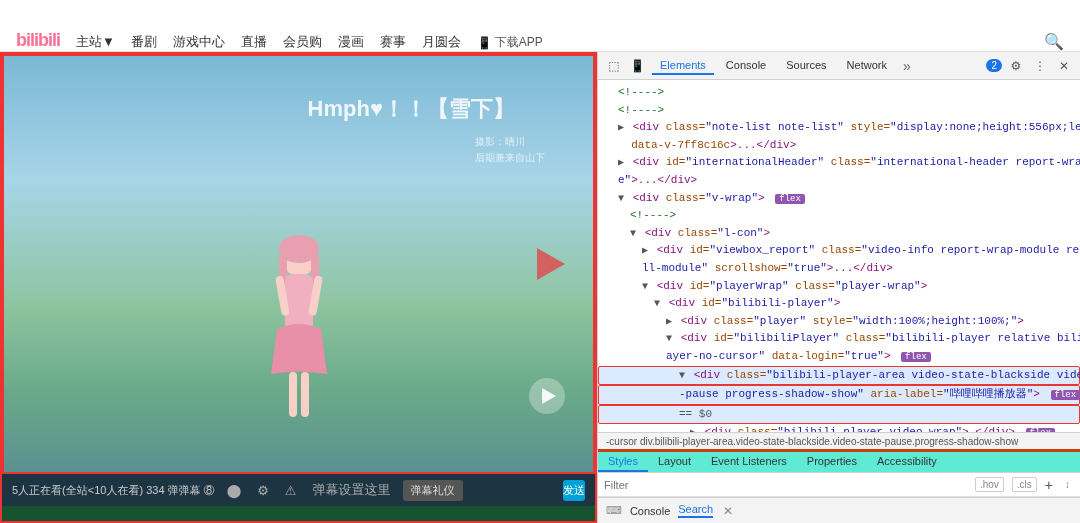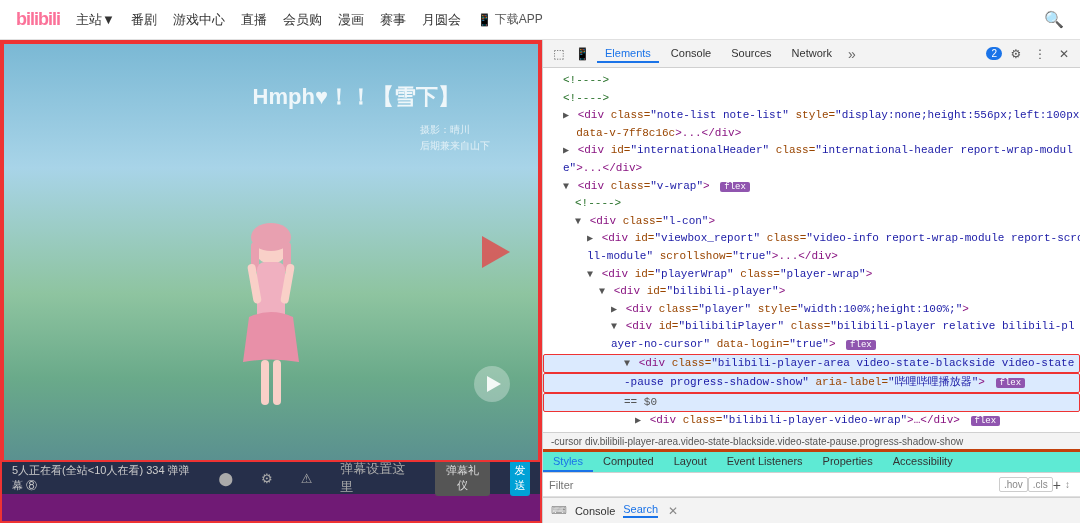--- a/index.html
+++ b/index.html
@@ -2,23 +2,23 @@
 <html><head>
   <meta charset="utf-8">
   <style>
     * { box-sizing: border-box; margin: 0; padding: 0; }
     body { font-family: Arial, sans-serif; font-size: 12px; background: #f4f4f4; width: 1080px; height: 523px; overflow: hidden; display: flex; flex-direction: column; }
 
     
     .top-nav {
       background: #fff;
       border-bottom: 1px solid #e0e0e0;
-      height: 40px;
-      display: flex;
-      align-items: center;
+      height: 52px;
+      display: flex;
+      align-items: flex-end;
       padding: 0 16px;
       gap: 16px;
       flex-shrink: 0;
     }
     .bilibili-logo {
       color: #fb7299;
       font-weight: bold;
       font-size: 18px;
       letter-spacing: -1px;
     }
@@ -44,22 +44,22 @@
 
     
     .main-layout {
       display: flex;
       flex: 1;
       overflow: hidden;
     }
 
     
     .video-area {
-      width: 542px;
-      background: #701a75;
+      width: 597px;
+      background: #14532d;
       position: relative;
       flex-shrink: 0;
       border: 2px solid #e33;
     }
 
     
     .video-player {
       width: 100%;
       height: 420px;
       background: linear-gradient(180deg, #7ab8d4 0%, #a8d4e8 30%, #8ec4a0 60%, #6aaa8a 80%, #5a9090 100%);
@@ -133,21 +133,21 @@
       margin-left: 3px;
     }
 
     
     .video-bottom-bar {
       background: rgba(30,50,70,0.9);
       height: 32px;
       display: flex;
       align-items: center;
       padding: 0 10px;
-      gap: 20px;
+      gap: 8px;
       font-size: 11px;
       color: #ccc;
     }
     .live-count { color: #ccc; font-size: 11px; }
     .bottom-icon-btn {
       cursor: pointer;
       color: #aaa;
       font-size: 13px;
       padding: 2px 4px;
     }
@@ -316,21 +316,21 @@
     }
 
     
     .devtools-filter-bar {
       display: flex;
       align-items: center;
       background: #fff;
       border-bottom: 1px solid #e0e0e0;
       height: 24px;
       padding: 0 6px;
-      gap: 0;
+      gap: 8px;
       flex-shrink: 0;
     }
     .filter-input {
       flex: 1;
       border: none;
       outline: none;
       font-size: 11px;
       color: #333;
       background: transparent;
     }
@@ -577,21 +577,20 @@
       </div>
 
     </div>
 
     <div class="devtools-breadcrumb">
       <span class="breadcrumb-cursor">-cursor   div.bilibili-player-area.video-state-blackside.video-state-pause.progress-shadow-show</span>
     </div>
 
     <div class="devtools-lower-tabs">
       <div class="lower-tab active">Styles</div>
-      <div class="lower-tab">Computed</div>
       <div class="lower-tab">Layout</div>
       <div class="lower-tab">Event Listeners</div>
       <div class="lower-tab">Properties</div>
       <div class="lower-tab">Accessibility</div>
     </div>
 
     <div class="devtools-filter-bar">
       <input class="filter-input" type="text" placeholder="Filter" style="">
       <span class="filter-tag">.hov</span>
       <span class="filter-tag">.cls</span>

